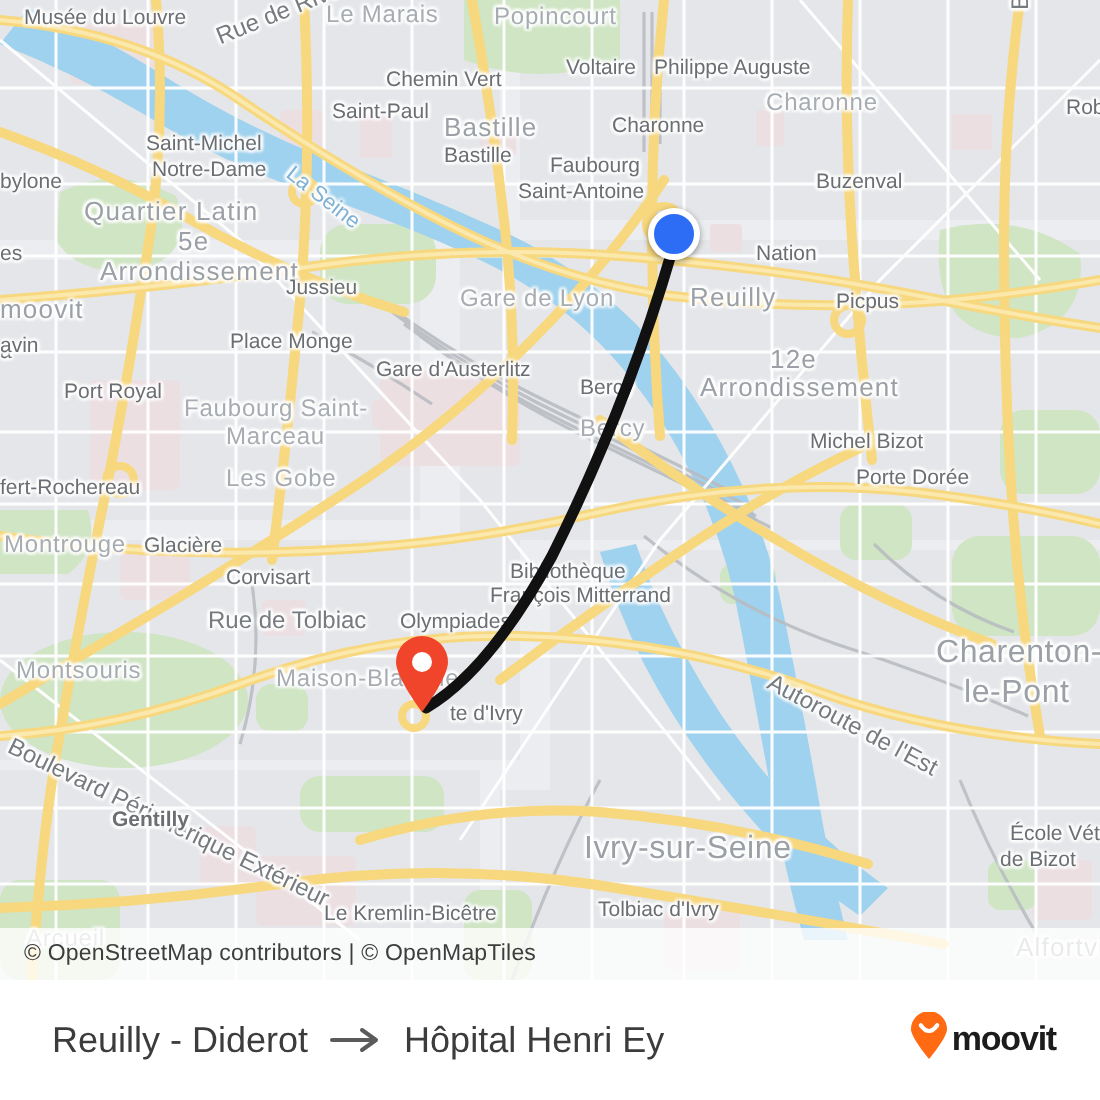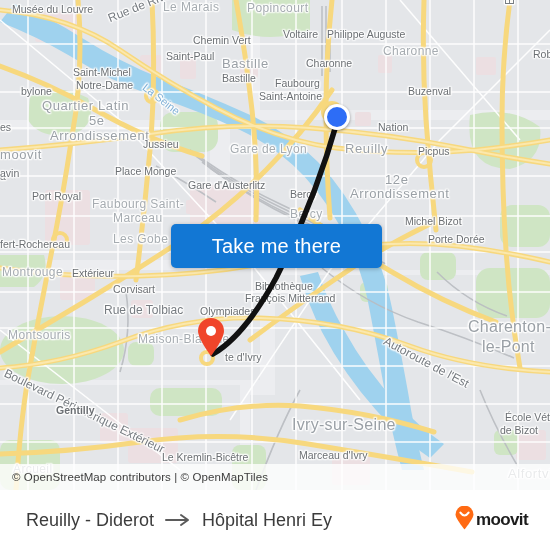--- a/index.html
+++ b/index.html
@@ -251,21 +251,21 @@
         <div class="lbl" style="left: 166px; top: 50px;">Saint-Paul</div>
         <div class="lbl area" style="left: 222px; top: 56px;">Bastille</div>
         <div class="lbl" style="left: 533px; top: 48px;">Robe</div>
         <div class="lbl" style="left: 73px; top: 66px;">Saint-Michel</div>
         <div class="lbl" style="left: 76px; top: 79px;">Notre-Dame</div>
         <div class="lbl" style="left: 306px; top: 57px;">Charonne</div>
         <div class="lbl" style="left: 222px; top: 72px;">Bastille</div>
         <div class="lbl" style="left: 275px; top: 77px;">Faubourg</div>
         <div class="lbl" style="left: 259px; top: 90px;">Saint-Antoine</div>
         <div class="lbl" style="left: 408px; top: 85px;">Buzenval</div>
-        <div class="lbl" style="left: 0px; top: 85px; margin-left: 21px;">bylone</div>
+        <div class="lbl" style="left: 0px; top: 85px;">bylone</div>
         <div class="lbl area" style="left: 42px; top: 98px;">Quartier Latin</div>
         <div class="lbl water" style="left: 148px; top: 81px; transform-origin: left top; transform: rotate(38deg);">La Seine</div>
         <div class="lbl road" style="left: 503px; top: 5px; transform-origin: left top; transform: rotate(-90deg);">Boulevard Périphérique Intérieur</div>
         <div class="lbl area" style="left: 89px; top: 113px;">5e</div>
         <div class="lbl area" style="left: 50px; top: 128px;">Arrondissement</div>
         <div class="lbl" style="left: 143px; top: 138px;">Jussieu</div>
         <div class="lbl area2" style="left: 230px; top: 142px;">Gare de Lyon</div>
         <div class="lbl" style="left: 378px; top: 121px;">Nation</div>
         <div class="lbl area" style="left: 345px; top: 141px;">Reuilly</div>
         <div class="lbl" style="left: 418px; top: 145px;">Picpus</div>
@@ -282,57 +282,54 @@
         <div class="lbl area2" style="left: 92px; top: 197px;">Faubourg Saint-</div>
         <div class="lbl area2" style="left: 113px; top: 211px;">Marceau</div>
         <div class="lbl area2" style="left: 290px; top: 207px;">Bercy</div>
         <div class="lbl" style="left: 405px; top: 215px;">Michel Bizot</div>
         <div class="lbl" style="left: 428px; top: 233px;">Porte Dorée</div>
         <div class="lbl" style="left: 0px; top: 238px;">fert-Rochereau</div>
         <div class="lbl area2" style="left: 113px; top: 232px;">Les Gobe</div>
         <div class="lbl" style="left: 255px; top: 280px;">Bibliothèque</div>
         <div class="lbl" style="left: 245px; top: 292px;">François Mitterrand</div>
         <div class="lbl area2" style="left: 2px; top: 265px;">Montrouge</div>
-        <div class="lbl" style="left: 72px; top: 267px;">Extérieur</div>
+        <div class="lbl" style="left: 72px; top: 267px;">Glacière</div>
         <div class="lbl" style="left: 113px; top: 283px;">Corvisart</div>
         <div class="lbl road" style="left: 104px; top: 303px;">Rue de Tolbiac</div>
         <div class="lbl" style="left: 200px; top: 305px;">Olympiades</div>
         <div class="lbl area2" style="left: 8px; top: 328px;">Montsouris</div>
         <div class="lbl area2" style="left: 138px; top: 332px;">Maison-Blanche</div>
         <div class="lbl" style="left: 225px; top: 351px;">te d'Ivry</div>
         <div class="lbl big" style="left: 468px; top: 318px;">Charenton-</div>
         <div class="lbl big" style="left: 482px; top: 338px;">le-Pont</div>
         <div class="lbl road" style="left: 388px; top: 334px; transform-origin: left top; transform: rotate(28deg);">Autoroute de l'Est</div>
         <div class="lbl road" style="left: 8px; top: 366px; transform-origin: left top; transform: rotate(26deg);">Boulevard Périphérique Extérieur</div>
         <div class="lbl" style="left: 56px; top: 404px; font-weight: bold;">Gentilly</div>
         <div class="lbl big" style="left: 292px; top: 416px;">Ivry-sur-Seine</div>
         <div class="lbl" style="left: 505px; top: 411px;">École Vété</div>
         <div class="lbl" style="left: 500px; top: 424px;">de Bizot</div>
         <div class="lbl" style="left: 162px; top: 451px;">Le Kremlin-Bicêtre</div>
-        <div class="lbl" style="left: 299px; top: 449px;">Marceau d'Ivry</div>
+        <div class="lbl" style="left: 299px; top: 449px;">Tolbiac d'Ivry</div>
         <div class="lbl area2" style="left: 13px; top: 462px;">Arcueil</div>
         <div class="lbl area" style="left: 508px; top: 466px;">Alfortvi</div>
       </div>
 
     <svg id="route-line" viewBox="0 0 550 490">
       <path d="M337 122 C 322 175, 300 230, 276 278 C 252 322, 230 344, 213 354" stroke="#111111" stroke-width="5.5" fill="none" stroke-linecap="round" stroke-linejoin="round"></path>
     </svg>
 
     <div class="origin-marker" id="origin-marker" style="left: 324px; top: 104px; background: rgb(45, 109, 246);"></div>
 
     <div class="dest-marker" id="dest-marker" style="left: 196px; top: 317px;">
       <svg viewBox="0 0 30 40" width="30" height="40">
         <path d="M15 39 C15 39 28 22 28 14 A13 13 0 1 0 2 14 C2 22 15 39 15 39 Z" fill="#f0452a"></path>
         <circle cx="15" cy="14" r="5" fill="#ffffff"></circle>
       </svg>
     </div>
 
-    <div id="cta" style="background: rgb(18, 119, 212); color: rgb(255, 255, 255);">
-      <span>Take me there</span>
-    </div>
 
     <div id="attribution">
       <span>© OpenStreetMap contributors | © OpenMapTiles</span>
     </div>
   </div>
 
   <div id="footer">
     <div id="trip">
       <span class="trip-text">Reuilly - Diderot</span>
       <span class="arrow-icon">

